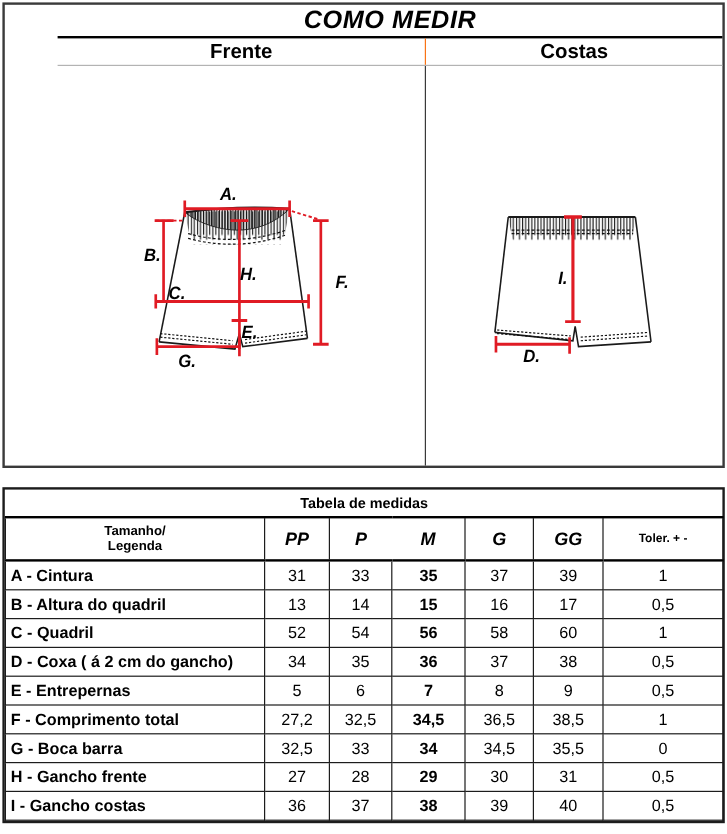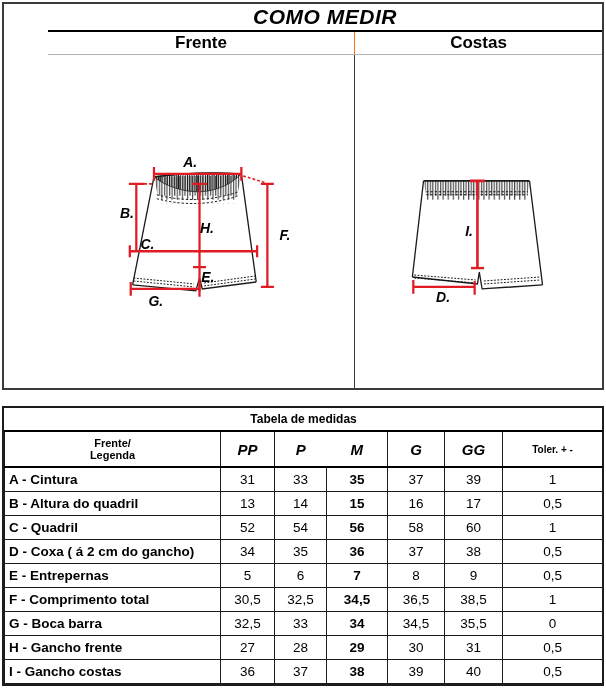--- a/index.html
+++ b/index.html
@@ -149,21 +149,21 @@
         <col style="width:57px">
           <col style="width:58px">
           <col style="width:100px">
       </colgroup>
       <thead>
         <tr>
           <td id="table-title-cell" colspan="7">Tabela de medidas</td>
         </tr>
         <tr>
           <th class="corner-h">
-            <div>Frente/</div>
+            <div>Tamanho/</div>
             <div>Legenda</div>
           </th>
           <th class="size-h">PP</th>
           <th class="size-h no-r">P</th>
           <th class="size-h no-l">M</th>
           <th class="size-h">G</th>
           <th class="size-h">GG</th>
           <th class="toler-h">Toler. + -</th>
         </tr>
       </thead>
@@ -208,21 +208,21 @@
           <td class="lbl">E - Entrepernas</td>
           <td>5</td>
           <td>6</td>
           <td class="hl">7</td>
           <td>8</td>
           <td>9</td>
           <td>0,5</td>
         </tr>
         <tr>
           <td class="lbl">F - Comprimento total</td>
-          <td>30,5</td>
+          <td>27,2</td>
           <td>32,5</td>
           <td class="hl">34,5</td>
           <td>36,5</td>
           <td>38,5</td>
           <td>1</td>
         </tr>
         <tr>
           <td class="lbl">G - Boca barra</td>
           <td>32,5</td>
           <td>33</td>

